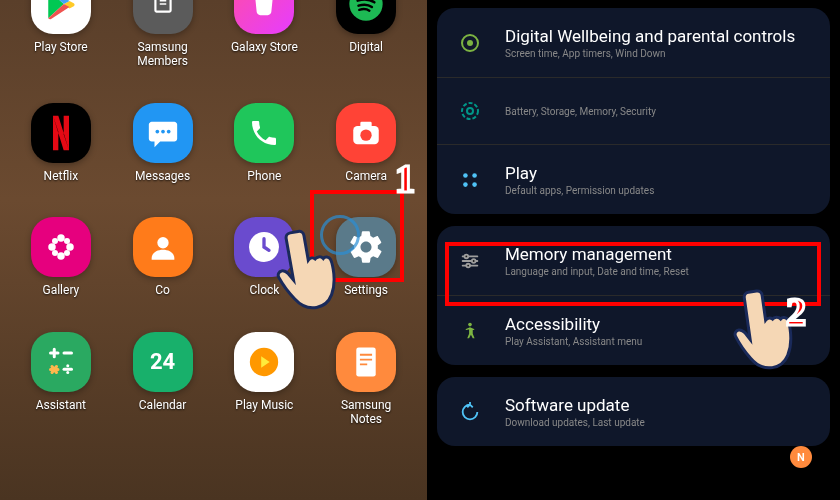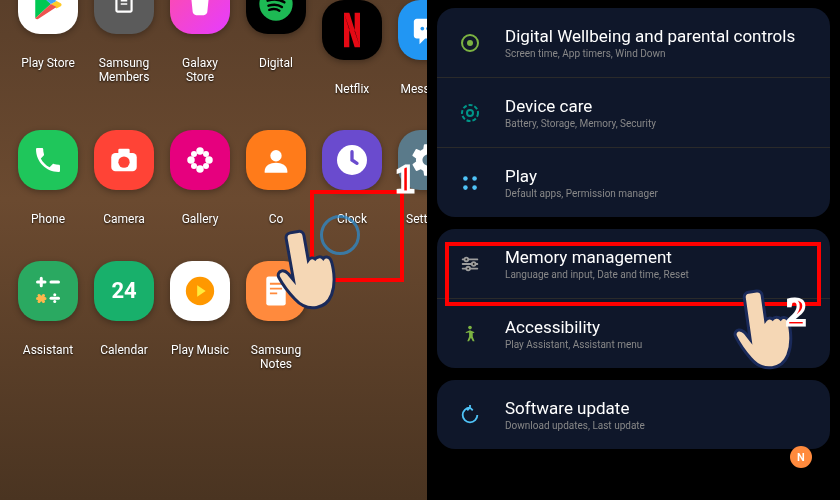--- a/index.html
+++ b/index.html
@@ -19,38 +19,38 @@
   
   .left-pane {
     width: 427px;
     height: 100%;
     background: linear-gradient(180deg, #5a3f2a 0%, #6b4a30 40%, #4a3421 100%);
     padding: 0 18px;
     position: relative;
   }
   .app-grid {
     display: grid;
-    grid-template-columns: repeat(6, 1fr);
+    grid-template-columns: repeat(4, 1fr);
     gap: 34px 16px;
     padding-top: 0;
   }
   .app-icon {
     display: flex;
     flex-direction: column;
     align-items: center;
     cursor: pointer;
   }
   .app-icon .icon {
     width: 60px;
     height: 60px;
     border-radius: 22px;
     display: flex;
     align-items: center;
     justify-content: center;
-    margin-bottom: 22px;
+    margin-bottom: 6px;
     box-shadow: 0 2px 6px rgba(0,0,0,0.3);
   }
   .app-icon .label {
     color: #fff;
     font-size: 12px;
     text-align: center;
     text-shadow: 0 1px 2px rgba(0,0,0,0.8);
     line-height: 1.2;
     white-space: pre-line;
   }
@@ -389,38 +389,37 @@
         </div>
       </div>
       <div class="settings-item">
         <div class="s-icon">
           <svg width="24" height="24" viewBox="0 0 24 24">
               <circle cx="12" cy="12" r="8" fill="none" stroke="#009688" stroke-width="2" stroke-dasharray="4 2"></circle>
               <circle cx="12" cy="12" r="3" fill="none" stroke="#009688" stroke-width="2"></circle>
             </svg>
         </div>
         <div class="s-text">
-          <div class="title">Device care</div>
           <div class="sub">Battery, Storage, Memory, Security</div>
         </div>
       </div>
       <div class="settings-item">
         <div class="s-icon">
           <svg width="22" height="22" viewBox="0 0 24 24">
               <g fill="#4fc3f7">
                 <circle cx="7" cy="7" r="2.5"></circle>
                 <circle cx="17" cy="7" r="2.5"></circle>
                 <circle cx="7" cy="17" r="2.5"></circle>
                 <circle cx="17" cy="17" r="2.5"></circle>
               </g>
             </svg>
         </div>
         <div class="s-text">
           <div class="title">Play</div>
-          <div class="sub">Default apps, Permission manager</div>
+          <div class="sub">Default apps, Permission updates</div>
         </div>
       </div>
     </div>
 
     <div class="settings-card">
       <div class="settings-item">
         <div class="s-icon">
           <svg width="22" height="22" viewBox="0 0 24 24">
               <g stroke="#9e9e9e" stroke-width="2" stroke-linecap="round">
                 <path d="M4 7h16M4 12h16M4 17h16"></path>

